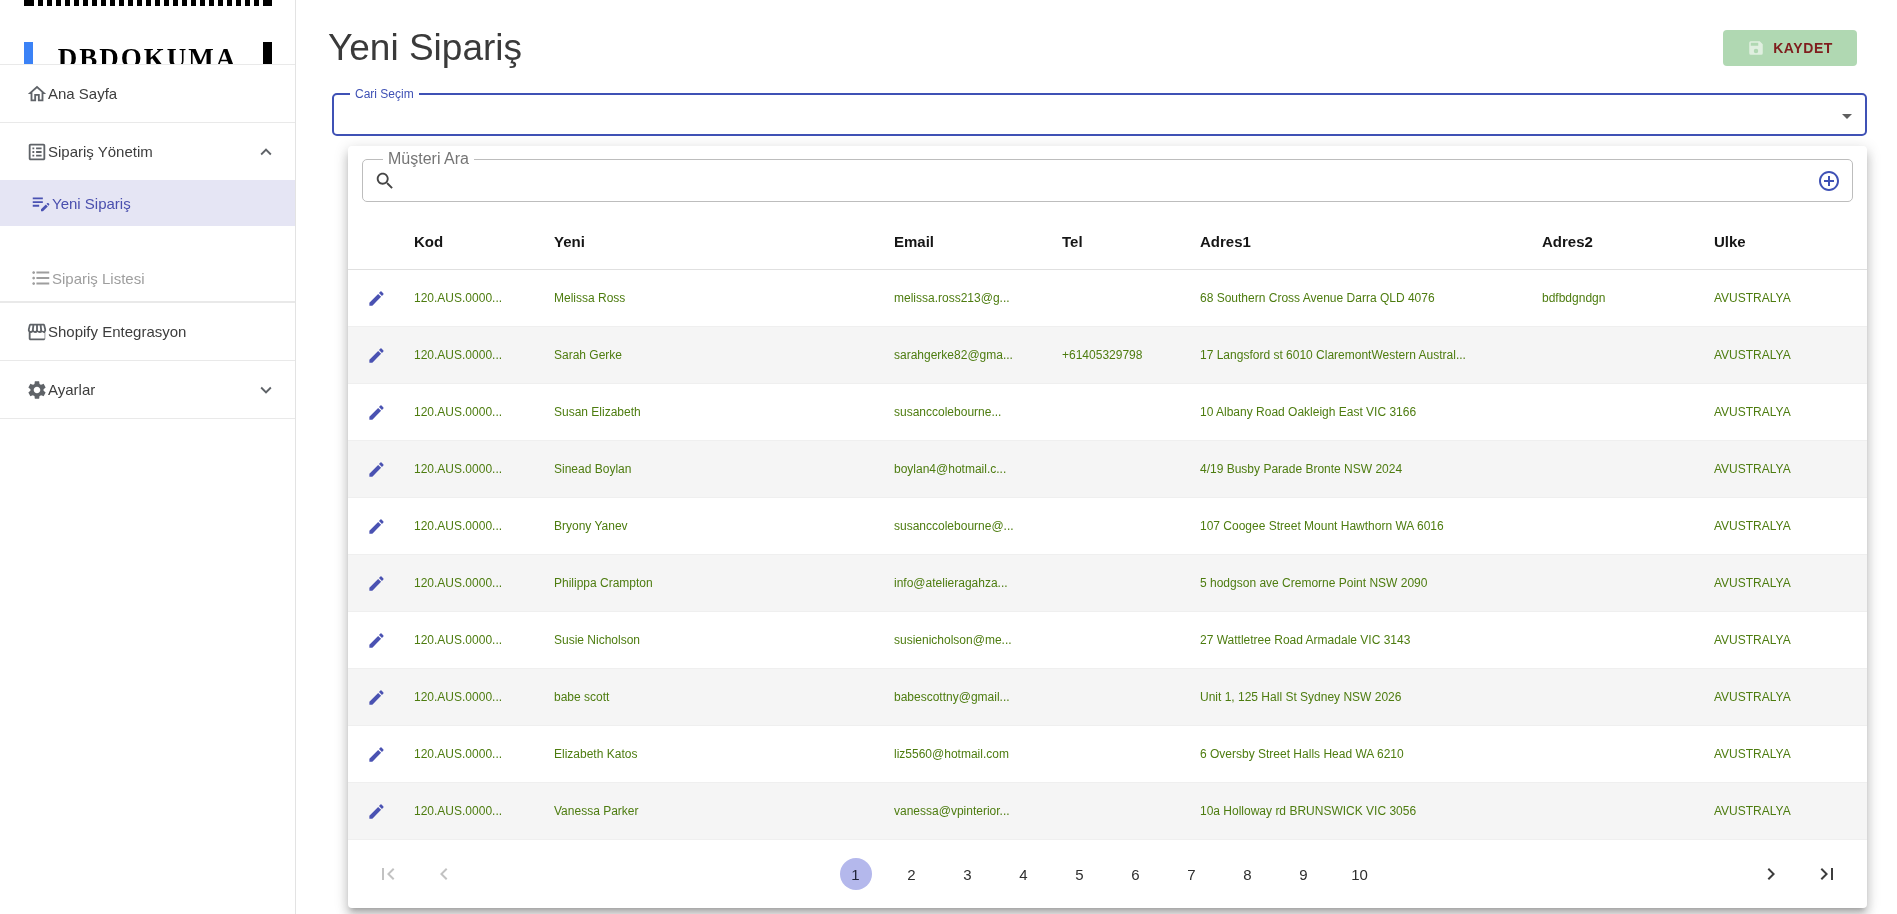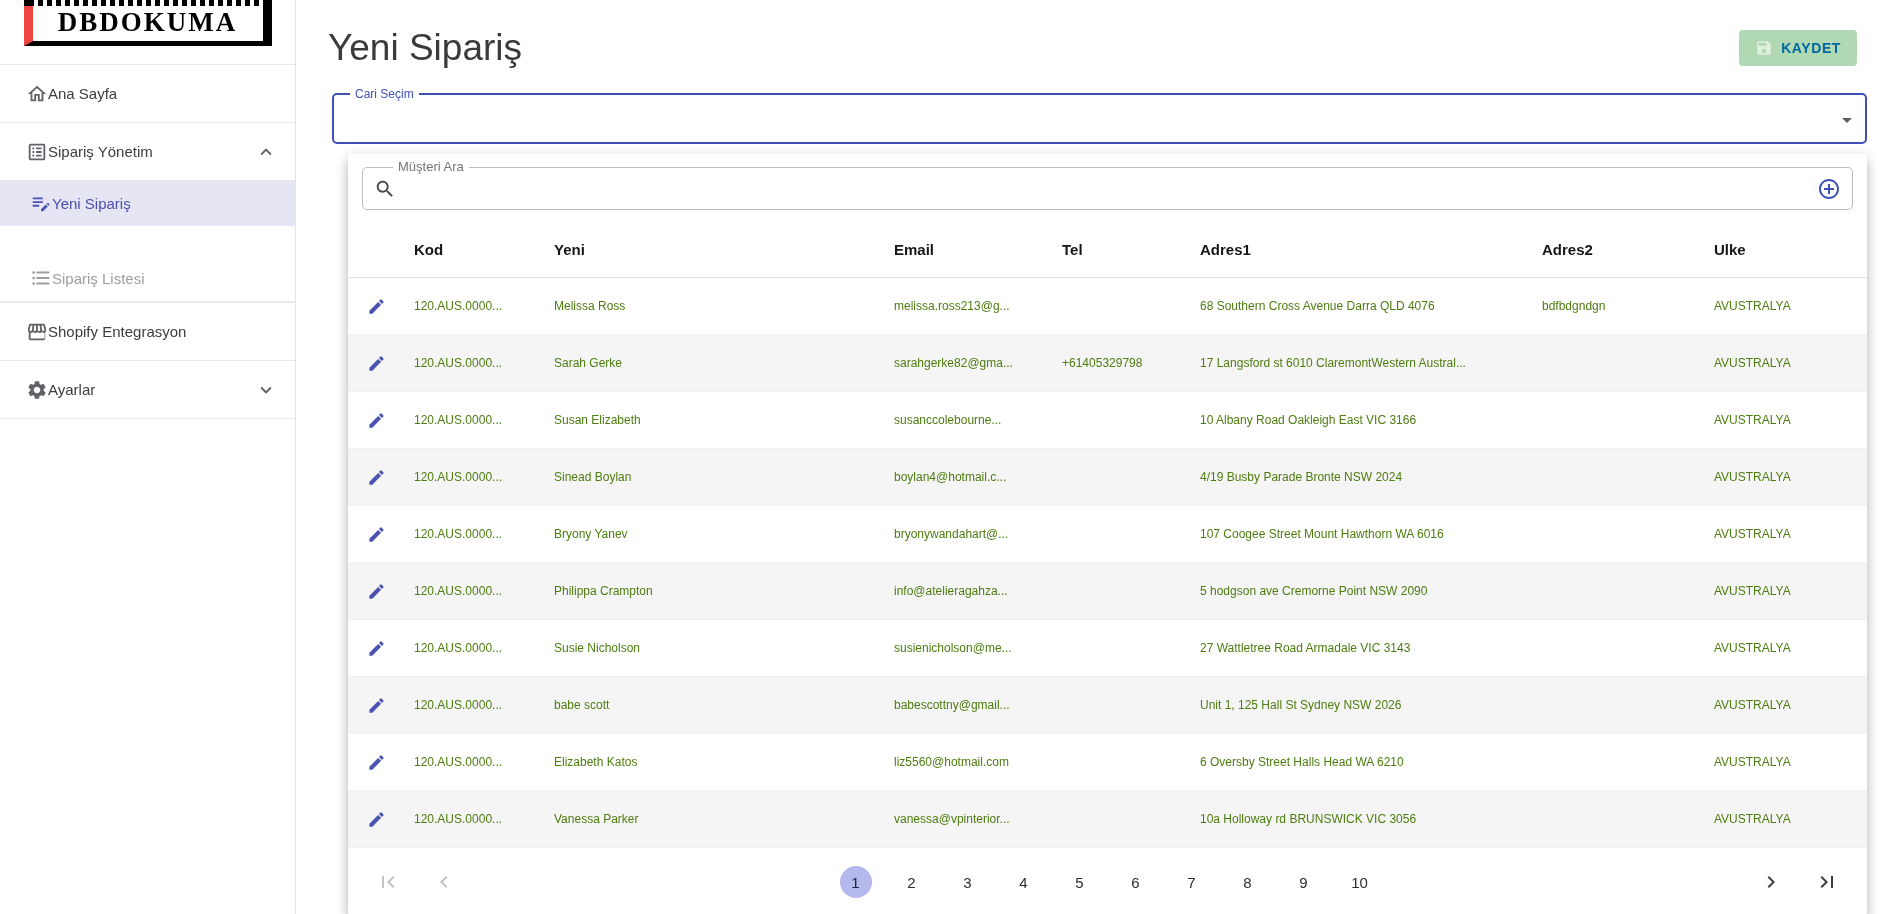--- a/index.html
+++ b/index.html
@@ -7,59 +7,59 @@
     font-family:"Liberation Sans","DejaVu Sans",sans-serif;color:#212121;}
   .app{display:flex;width:100%;height:100%;}
 
   
   .sidebar{width:296px;flex:0 0 296px;background:#fff;border-right:1px solid #e3e3e3;}
   .logo{height:64px;overflow:hidden;display:flex;justify-content:center;}
   .logo-emblem{margin-top:-36px;width:248px;}
   .logo-hatch{height:42px;background:repeating-linear-gradient(90deg,#000 0 5px,#fff 5px 9px);
     border:5px solid #000;border-bottom:none;}
   .logo-text{font-family:"Liberation Serif","DejaVu Serif",serif;font-weight:700;font-size:27px;
-    text-align:center;letter-spacing:2px;color:#000;border-left:9px solid #ef4444;border-right:9px solid #000;
-    border-bottom:5px solid #000;padding:1px 0 3px;}
+    text-align:center;letter-spacing:2px;color:#000;border-left:9px solid #3b82f6;border-right:9px solid #000;
+    border-bottom:5px solid #000;padding:1px 0 3px;margin-top:36px;}
   .sb-divider{height:1px;background:#e9e9e9;}
   .sb-item{height:57px;display:flex;align-items:center;padding:0 18px 0 26px;
     font-size:15px;color:#3d3d3d;cursor:pointer;background:#fff;}
   .sb-item.sub{height:46px;padding-left:30px;}
   .sb-item .mi{width:22px;height:22px;flex:0 0 22px;fill:#5f6368;}
   .sb-item .chev{margin-left:auto;width:22px;height:22px;fill:#5f6368;}
   .sb-item.selected{background:#e5e5f4;color:#4a4fae;font-weight:400;}
   .sb-item.selected .mi{fill:#4a52b2;}
   .sb-item.disabled{color:#9e9e9e;margin-top:29px;}
   .sb-item.disabled .mi{fill:#9e9e9e;}
   .sb-label{white-space:nowrap;}
 
   
   .main{flex:1;padding:0 30px 0 32px;background:#fff;}
   .topbar{display:flex;align-items:center;justify-content:space-between;margin-top:22px;height:52px;}
   .page-title{font-size:37px;font-weight:400;color:#3a3a3a;}
-  .save-btn{display:flex;align-items:center;gap:8px;background:#b0d8b2;color:#0369a1;border:none;
-    border-radius:4px;height:36px;padding:0 16px;font-size:14px;font-weight:700;letter-spacing:.6px;
+  .save-btn{display:flex;align-items:center;gap:8px;background:#b0d8b2;color:#7f1d1d;border:none;
+    border-radius:4px;height:36px;padding:0 24px;font-size:14px;font-weight:700;letter-spacing:.6px;
     cursor:default;margin-right:10px;}
   .save-btn svg{width:18px;height:18px;fill:#e0efe0;}
 
   
-  .select-field{position:relative;height:48px;margin-top:22px;margin-left:4px;cursor:pointer;}
+  .select-field{position:relative;height:40px;margin-top:22px;margin-left:4px;cursor:pointer;}
   .select-field fieldset{position:absolute;left:0;right:0;top:-9px;bottom:0;border:2px solid #3f51b5;
     border-radius:5px;padding:0 10px;pointer-events:none;}
   .select-field legend{font-size:12px;line-height:14px;color:#3f51b5;padding:0 5px;margin-left:6px;}
   .select-caret{position:absolute;right:8px;top:50%;transform:translateY(-50%);width:24px;height:24px;fill:#5f5f5f;}
 
   
   .dropdown-panel{margin-top:10px;margin-left:20px;width:1519px;background:#fff;border-radius:4px;
     padding-top:14px;
     box-shadow:0 5px 5px -3px rgba(0,0,0,.2),0 8px 10px 1px rgba(0,0,0,.14),0 3px 14px 2px rgba(0,0,0,.12);}
   .search-row{padding:0 14px;}
   .search-field{position:relative;height:42px;display:flex;align-items:center;}
   .search-field fieldset{position:absolute;left:0;right:0;top:-8px;bottom:0;border:1px solid #bdbdbd;
     border-radius:5px;padding:0 10px;pointer-events:none;}
-  .search-field legend{font-size:13px;line-height:14px;color:#757575;padding:0 5px;margin-left:20px;}
+  .search-field legend{font-size:16px;line-height:14px;color:#757575;padding:0 5px;margin-left:10px;}
   .search-icon{margin-left:12px;width:22px;height:22px;fill:#454545;flex:0 0 22px;}
   .search-input{flex:1;border:none;outline:none;height:100%;font-size:15px;padding:0 10px;background:transparent;}
   .plus-icon{margin-right:12px;width:24px;height:24px;fill:#3f51b5;flex:0 0 24px;cursor:pointer;}
 
   
   .grid{margin-top:12px;}
   .grid-row{display:grid;grid-template-columns:56px 140px 340px 168px 138px 342px 172px 1fr;align-items:center;}
   .thead{height:56px;border-bottom:1px solid #e0e0e0;font-weight:600;font-size:15px;color:#161616;}
   .tbody .grid-row{height:57px;font-size:12px;color:#4d7c0f;border-bottom:1px solid #efefef;}
   .tbody .grid-row:nth-child(even){background:#f5f5f5;}
@@ -264,21 +264,21 @@
           </div>
 
           <div class="grid-row">
             <div class="cell edit">
                 <svg class="pencil" viewBox="0 0 24 24">
                   <path d="M3 17.25V21h3.75L17.81 9.94l-3.75-3.75L3 17.25zM20.71 7.04c.39-.39.39-1.02 0-1.41l-2.34-2.34a.996.996 0 00-1.41 0l-1.83 1.83 3.75 3.75 1.83-1.83z"></path>
                 </svg>
               </div>
             <div class="cell">120.AUS.0000...</div>
             <div class="cell">Bryony Yanev</div>
-            <div class="cell">bryonywandahart@...</div>
+            <div class="cell">susanccolebourne@...</div>
             <div class="cell"></div>
             <div class="cell">107 Coogee Street Mount Hawthorn WA 6016</div>
             <div class="cell"></div>
             <div class="cell">AVUSTRALYA</div>
           </div>
 
           <div class="grid-row">
             <div class="cell edit">
                 <svg class="pencil" viewBox="0 0 24 24">
                   <path d="M3 17.25V21h3.75L17.81 9.94l-3.75-3.75L3 17.25zM20.71 7.04c.39-.39.39-1.02 0-1.41l-2.34-2.34a.996.996 0 00-1.41 0l-1.83 1.83 3.75 3.75 1.83-1.83z"></path>

